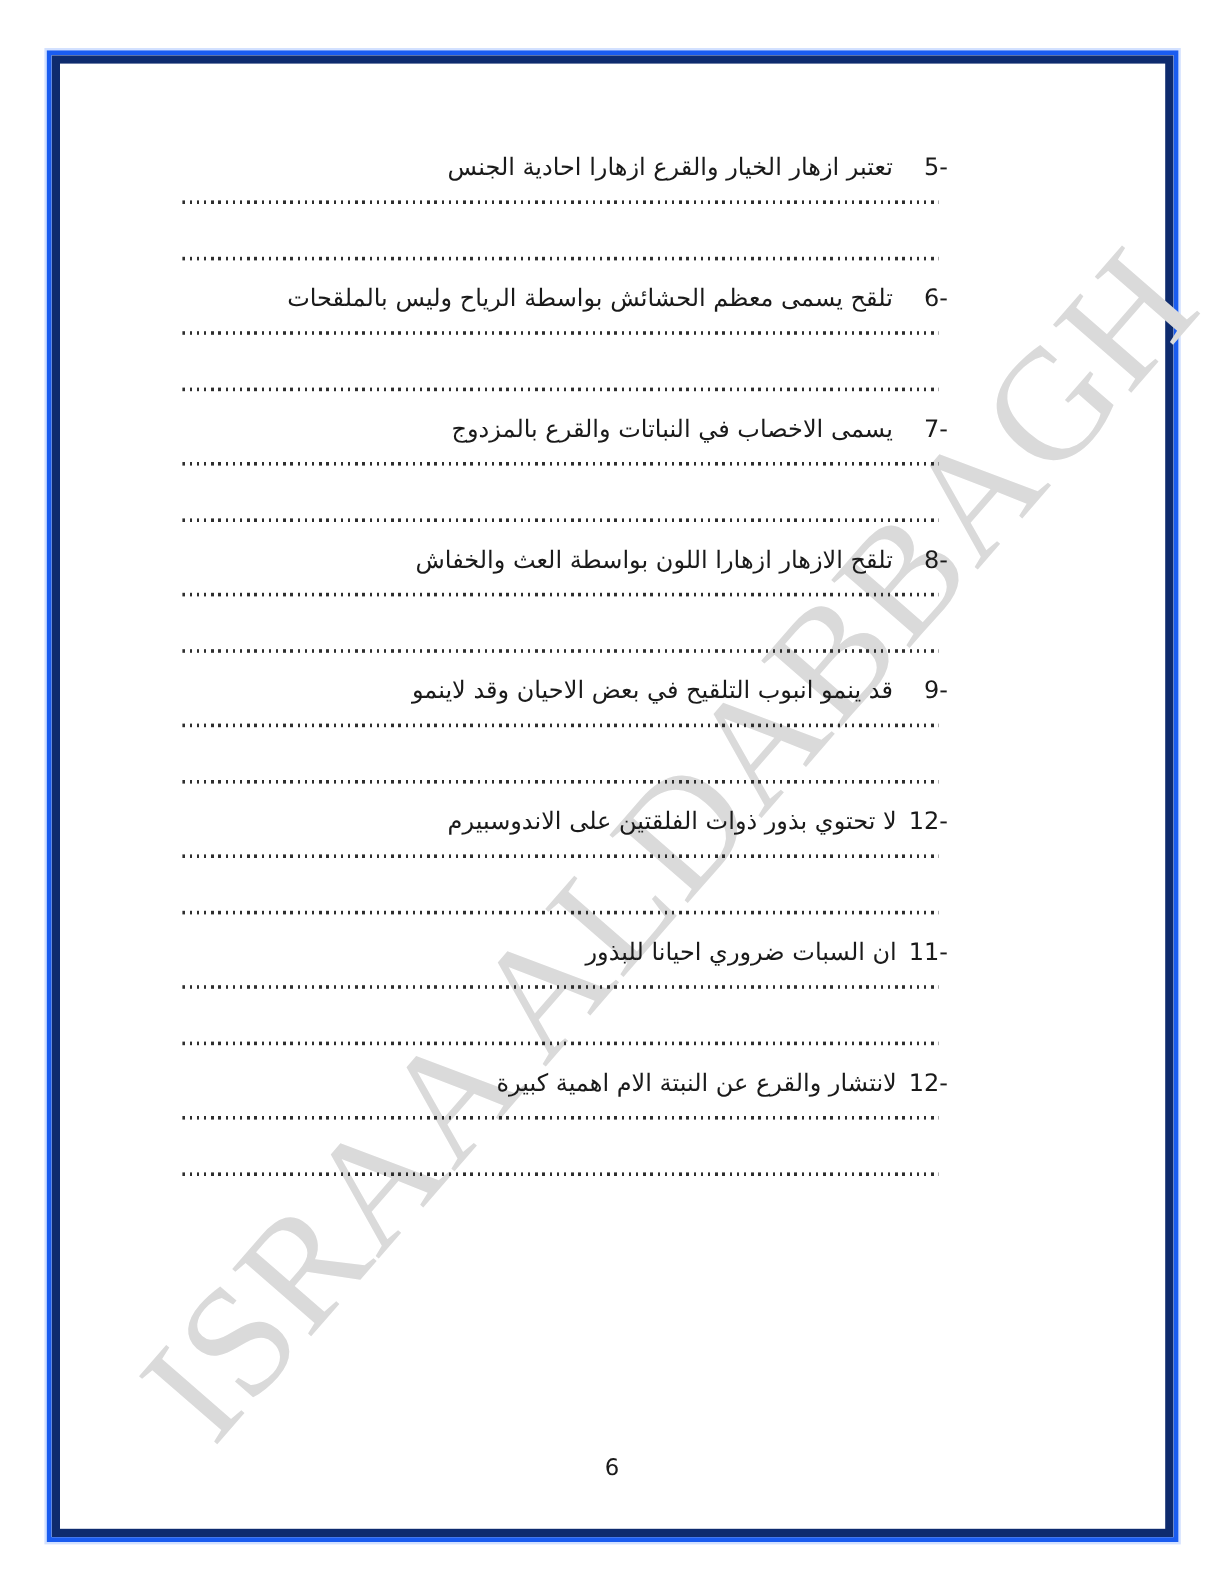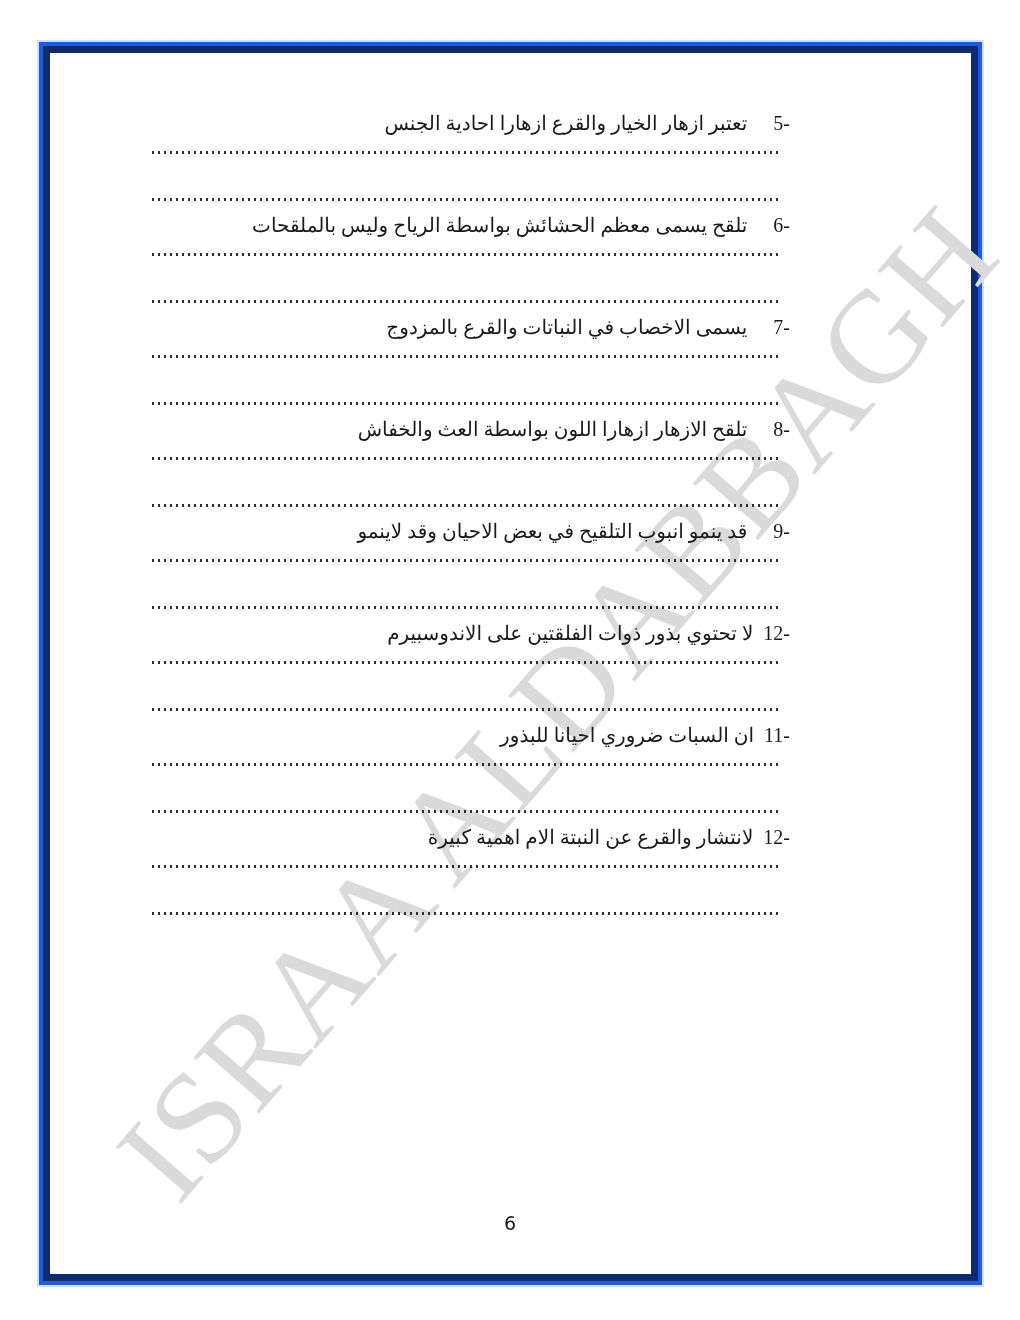--- a/index.html
+++ b/index.html
@@ -21,21 +21,21 @@
     position:absolute;left:95px;top:1135px;z-index:1;
     transform:rotate(-49deg);transform-origin:0 0;
     font-family:"Liberation Serif", serif;
     font-size:132px;line-height:1;white-space:nowrap;
     color:var(--watermark,#dadada);letter-spacing:1px;
     user-select:none;pointer-events:none;
   }
   .content{
     position:absolute;left:152px;top:108px;width:638px;z-index:2;
   }
-  .qa-block{margin:0 0 9px 0;font-family:Liberation Serif, serif;}
+  .qa-block{margin:16px 0 9px 0;}
   .q-line{
     direction:rtl;text-align:right;
     font-size:20px;line-height:30px;
   }
   .q-num{
     direction:ltr;unicode-bidi:isolate;display:inline-block;
     margin-left:10px;
   }
   
   .qa-block:nth-child(-n+5) .q-num{margin-left:26px;}

